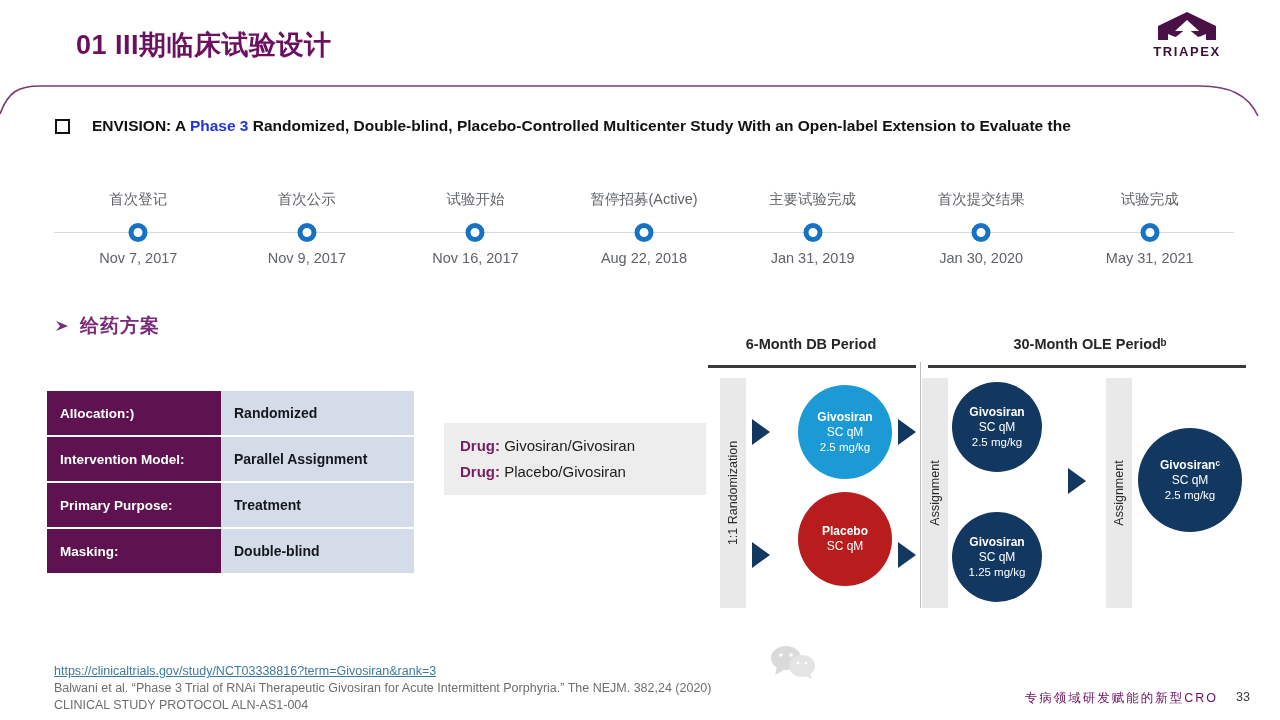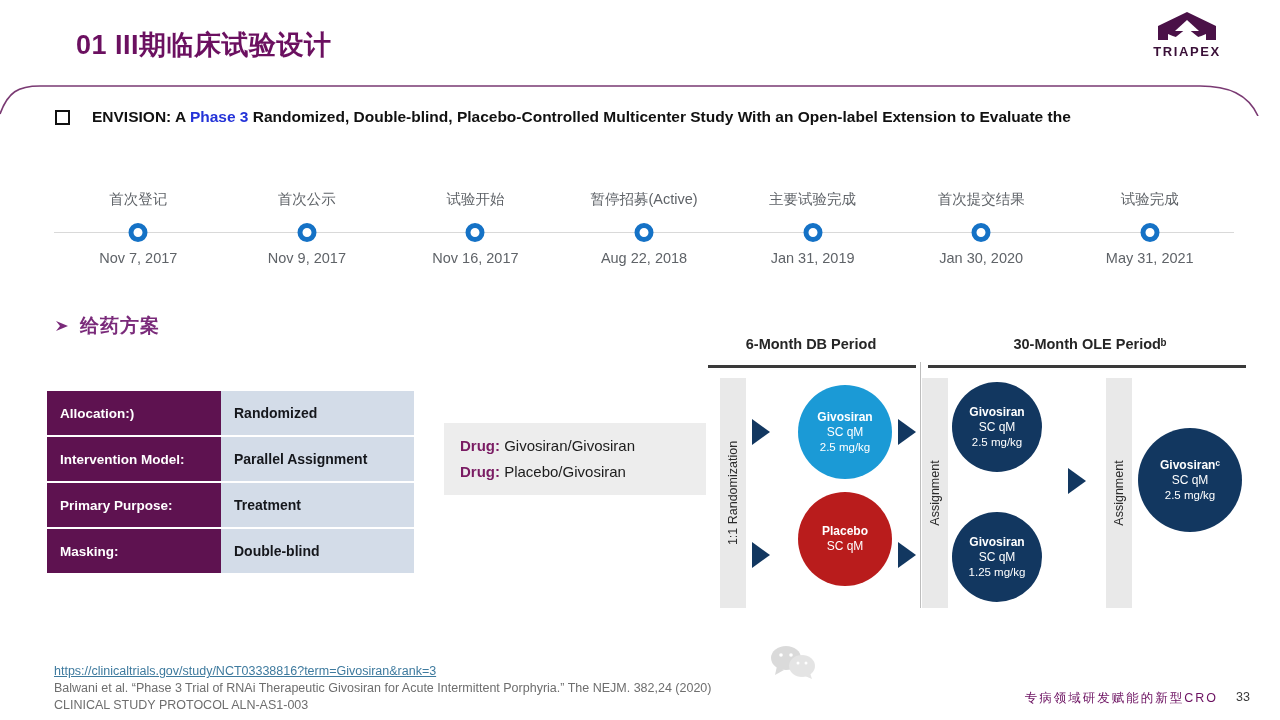--- a/index.html
+++ b/index.html
@@ -19,21 +19,21 @@
   .header-rule{position:absolute;left:0;top:72px;width:1280px;height:44px;}
 
   .logo{position:absolute;right:38px;top:10px;width:110px;height:58px;}
   .logo-mark{position:absolute;left:22px;top:0;width:66px;height:32px;}
   .logo-text{
     position:absolute;left:0;top:34px;width:110px;text-align:center;
     font-size:13px;font-weight:bold;color:#3A1038;letter-spacing:1.6px;
   }
 
   
-  .envision{position:absolute;left:55px;top:100px;width:1195px;}
+  .envision{position:absolute;left:55px;top:109px;width:1195px;}
   .env-line{display:flex;align-items:flex-start;font-size:15.5px;font-weight:bold;color:#111111;line-height:33px;}
   .env-bullet{
     width:11px;height:11px;border:2px solid #111;margin:10px 22px 0 0;flex:none;
   }
   .env-l2{padding-left:33px;line-height:33px;font-size:15.5px;font-weight:bold;color:#111;}
   .blue{color:#2433D8;}
   .cn-underline{
     color:#111;font-weight:bold;border-bottom:1.5px solid #555;padding-bottom:2px;
   }
 
@@ -290,21 +290,21 @@
     <div class="circ c-ole-fin">
       <span class="t1">Givosiranᶜ</span>
       <span class="t2">SC qM</span>
       <span class="t3">2.5 mg/kg</span>
     </div>
   </div>
 
   <div class="refs">
     <a class="ref-link" href="#">https://clinicaltrials.gov/study/NCT03338816?term=Givosiran&amp;rank=3</a>
     <span class="ref-line">Balwani et al. “Phase 3 Trial of RNAi Therapeutic Givosiran for Acute Intermittent Porphyria.” The NEJM. 382,24 (2020)</span>
-    <span class="ref-line">CLINICAL STUDY PROTOCOL  ALN-AS1-003</span>
+    <span class="ref-line">CLINICAL STUDY PROTOCOL  ALN-AS1-004</span>
   </div>
 
   <div class="wm">
     <svg class="wm-chat" viewBox="0 0 46 34">
       <ellipse cx="16" cy="13" rx="15" ry="12" fill="#bdbdbd"></ellipse>
       <path d="M7 21 L5 30 L14 25 Z" fill="#bdbdbd"></path>
       <ellipse cx="32" cy="21" rx="13" ry="11" fill="#cfcfcf"></ellipse>
       <path d="M40 28 L42 34 L35 31 Z" fill="#cfcfcf"></path>
       <circle cx="11" cy="10" r="1.8" fill="#ffffff"></circle>
       <circle cx="21" cy="10" r="1.8" fill="#ffffff"></circle>

